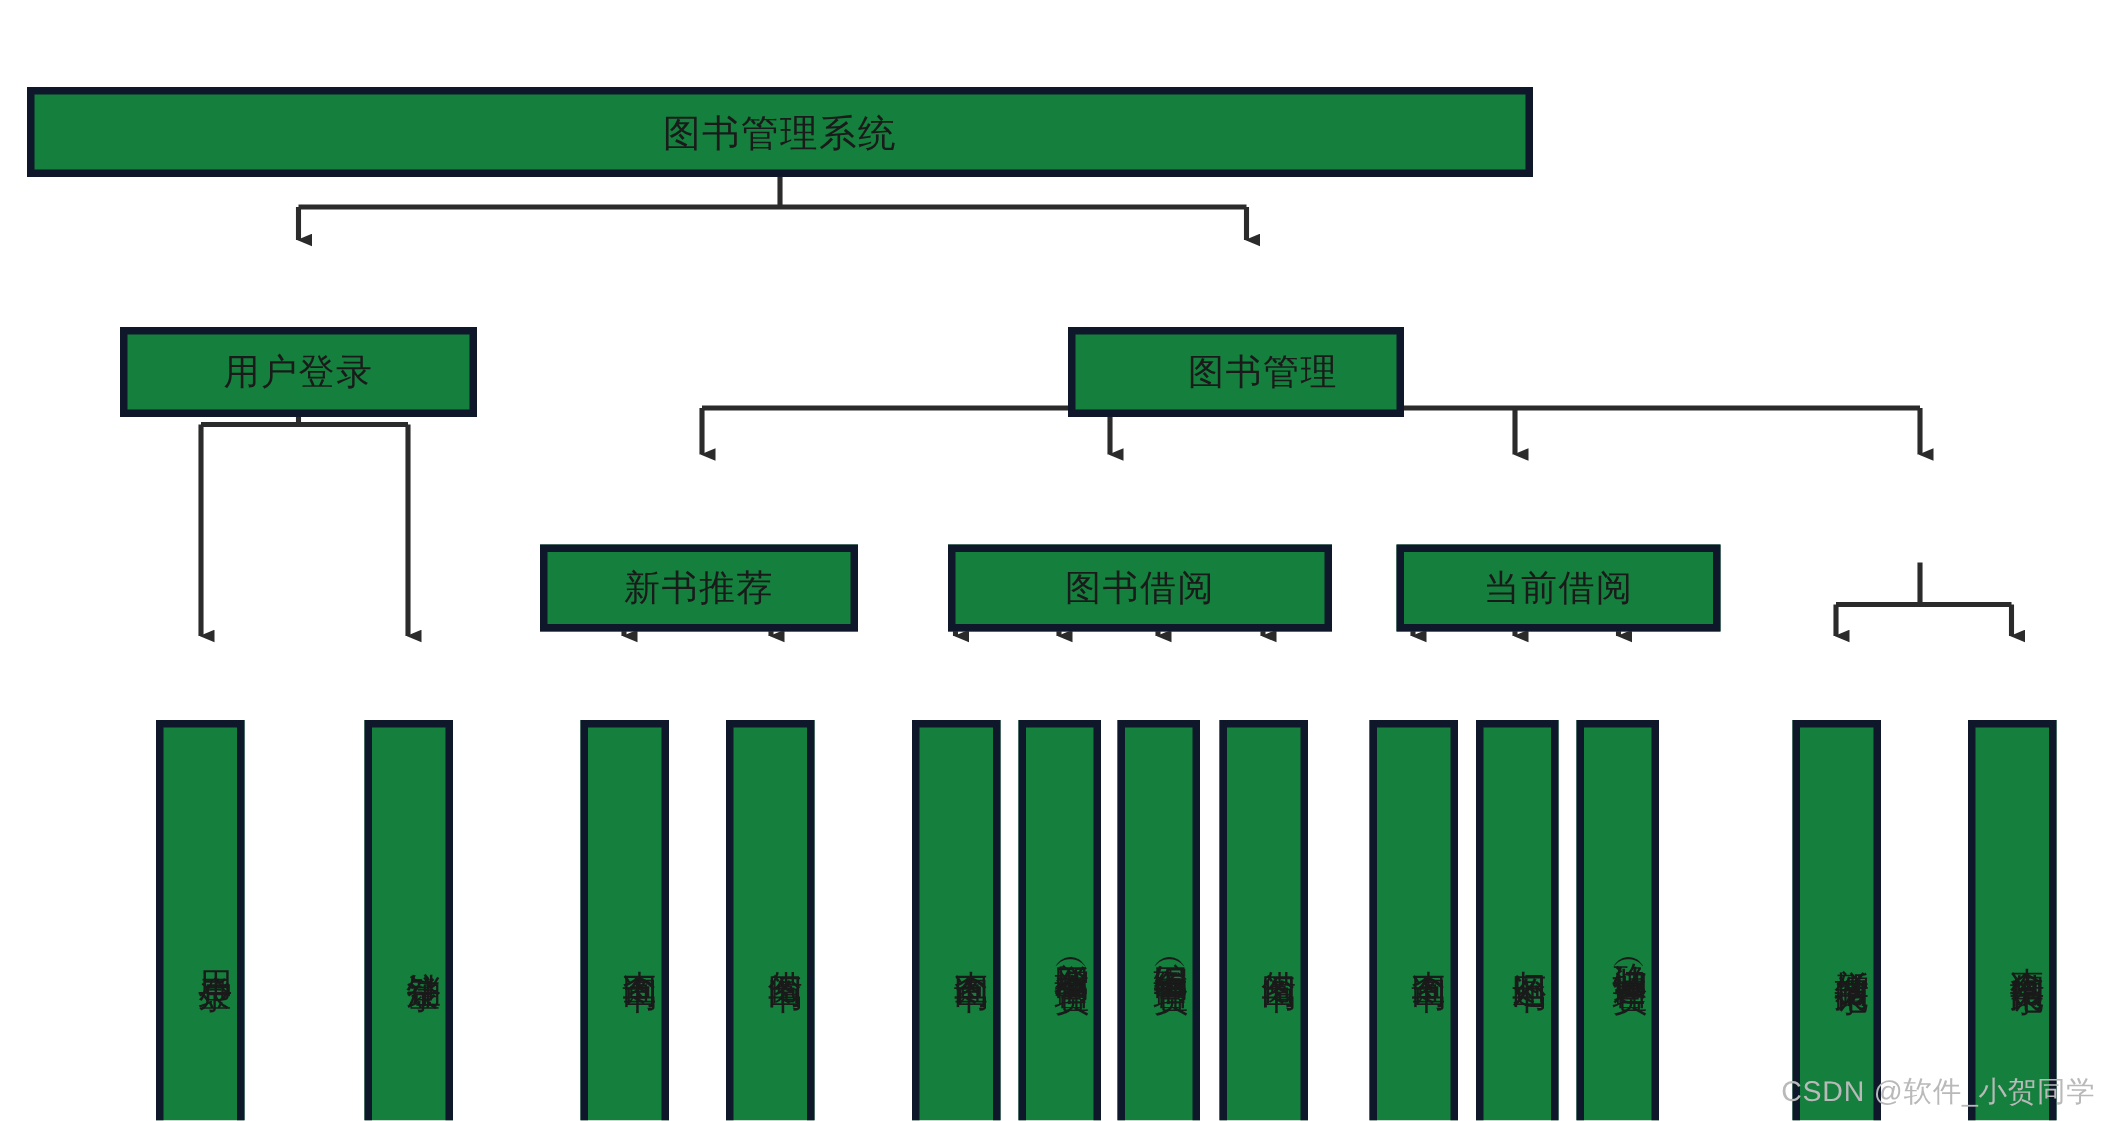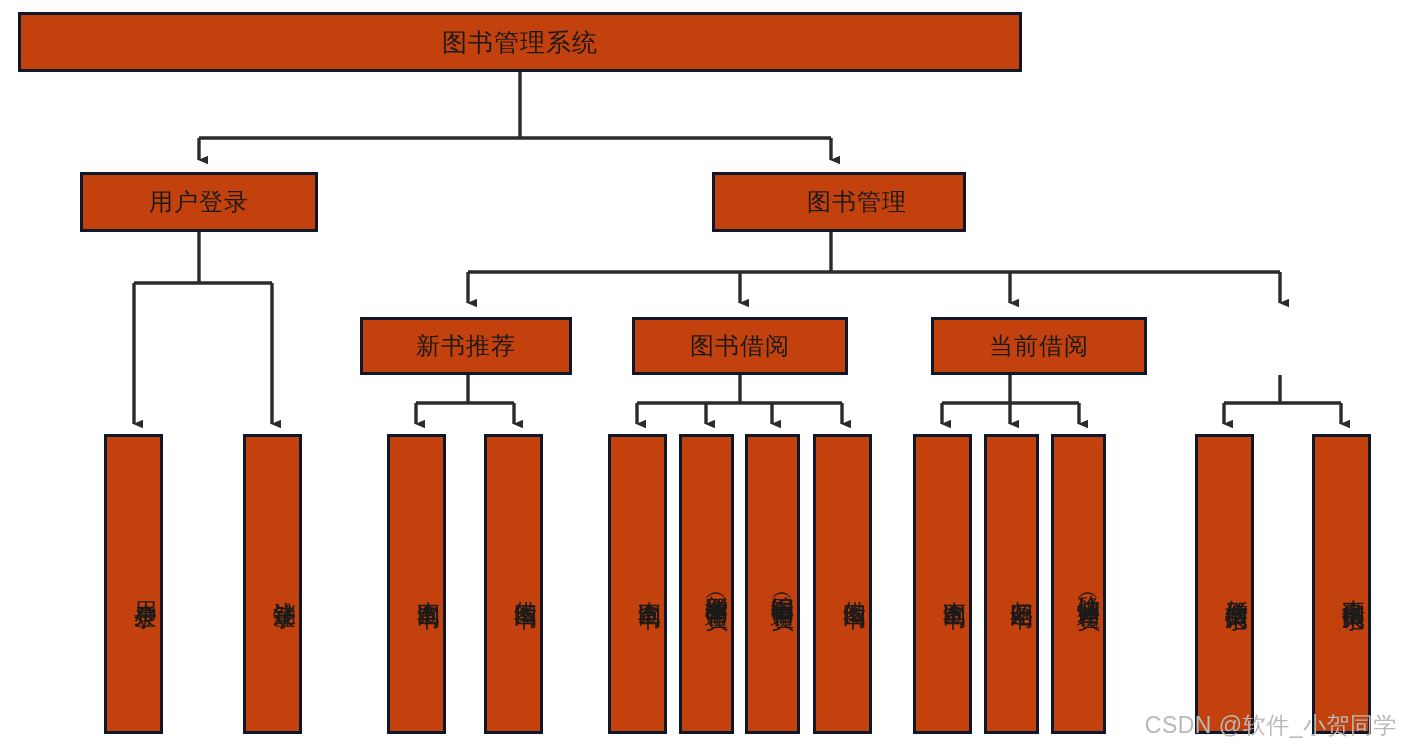--- a/index.html
+++ b/index.html
@@ -13,26 +13,27 @@
   #canvas {
     position: relative;
     width: 1405px;
     height: 747px;
     background: #ffffff;
     overflow: hidden;
   }
   .node {
     position: absolute;
     box-sizing: border-box;
-    border: 3px solid #0f172a;
-    background: #c2410c;
+    border: 5px solid #0f172a;
+    background: #15803d;
     display: flex;
     align-items: center;
     justify-content: center;
     color: #1a1a1a;
+    margin-top: 46px;
   }
   .node-h {
     font-size: 24px;
     letter-spacing: 1px;
     white-space: nowrap;
   }
   .node-root {
     font-size: 25px;
     letter-spacing: 1px;
   }
@@ -55,21 +56,21 @@
     left: 0;
     top: 0;
     width: 1405px;
     height: 747px;
     pointer-events: none;
   }
   #watermark {
     position: absolute;
     right: 8px;
     bottom: 6px;
-    font-size: 23px;
+    font-size: 19px;
     color: #b9b9b9;
     letter-spacing: 0.5px;
     white-space: nowrap;
   }
 </style>
 </head>
 <body>
 
 <div id="canvas">
 
@@ -119,24 +120,24 @@
       <path d="M1280,375 L1280,403"></path>
       <path d="M1224,403 L1341,403"></path>
       <path d="M1224,403 L1224,424" marker-end="url(#arw)"></path>
       <path d="M1341,403 L1341,424" marker-end="url(#arw)"></path>
     </g>
   </svg>
 
   <div class="node node-root" style="left:18px; top:12px; width:1004px; height:60px;">图书管理系统</div>
 
   <div class="node node-h" style="left:80px; top:172px; width:238px; height:60px;">用户登录</div>
-  <div class="node node-h" style="left:712px; top:172px; width:254px; height:60px;padding-left:36px;">图书管理</div>
+  <div class="node node-h" style="left:712px; top:172px; width:224px; height:60px;padding-left:36px;">图书管理</div>
 
   <div class="node node-h" style="left:360px; top:317px; width:212px; height:58px;">新书推荐</div>
-  <div class="node node-h" style="left:632px; top:317px; width:216px; height:58px;">图书借阅</div>
+  <div class="node node-h" style="left:632px; top:317px; width:256px; height:58px;">图书借阅</div>
   <div class="node node-h" style="left:931px; top:317px; width:216px; height:58px;">当前借阅</div>
 
   <div class="node node-v" style="left:104px; top:434px; width:59px; height:300px;">用户登录</div>
   <div class="node node-v" style="left:243px; top:434px; width:59px; height:300px;">注销登录</div>
 
   <div class="node node-v" style="left:387px; top:434px; width:59px; height:300px;">查询图书</div>
   <div class="node node-v" style="left:484px; top:434px; width:59px; height:300px;">借阅图书</div>
 
   <div class="node node-v" style="left:608px; top:434px; width:59px; height:300px;">查询图书</div>
   <div class="node node-v align-top" style="left:679px; top:434px; width:55px; height:300px;">新增图书（管理员）</div>

